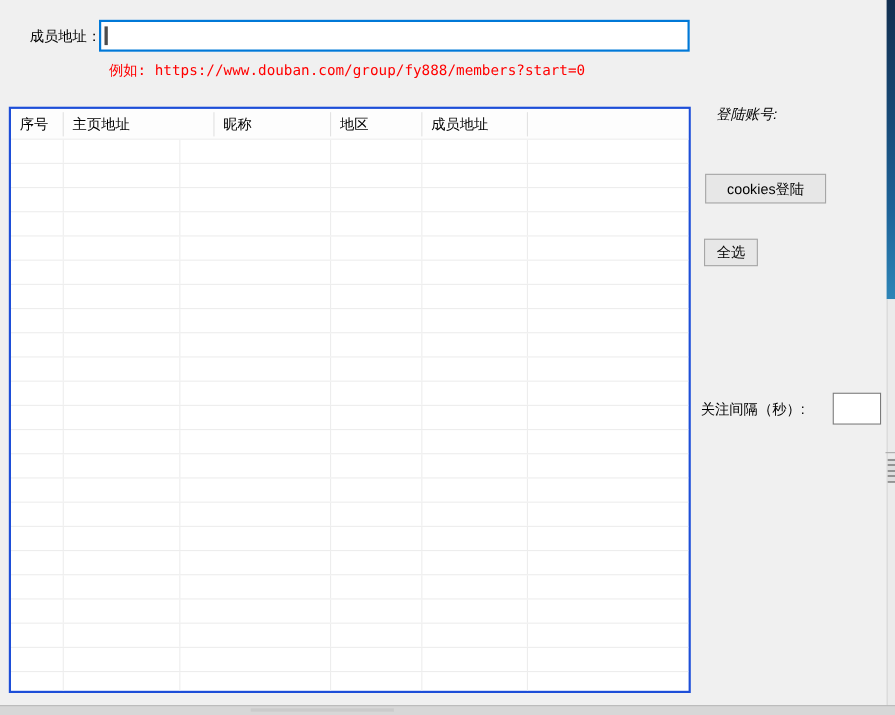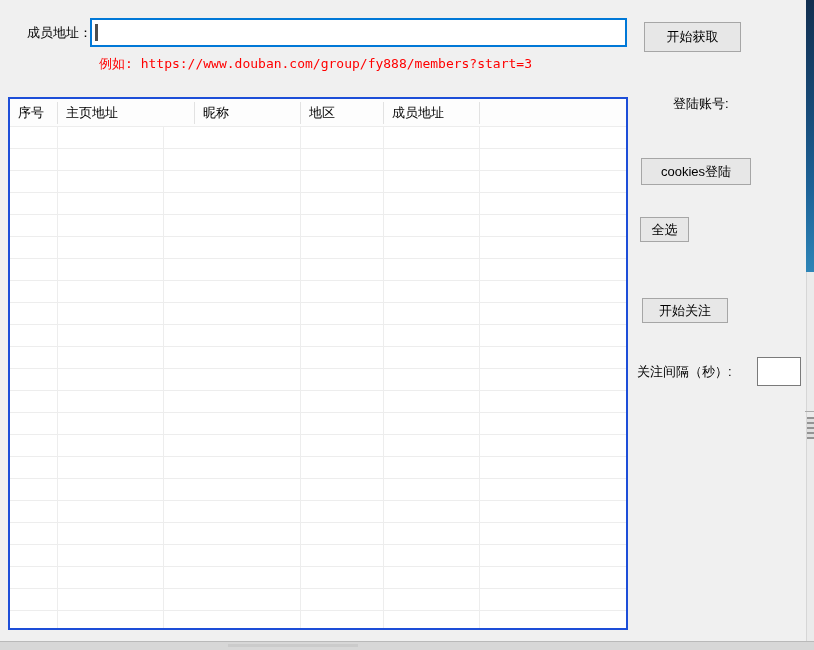--- a/index.html
+++ b/index.html
@@ -49,21 +49,21 @@
   .btn {
     position:absolute; background:#e7e7e7; border:1px solid #a6a6a6;
     display:flex; align-items:center; justify-content:center;
     font-size:13px; color:#000; cursor:default;
   }
   #fetch-btn        { left:644px; top:22px;  width:97px;  height:30px; }
   #cookies-btn      { left:641px; top:158px; width:110px; height:27px; }
   #select-all-btn   { left:640px; top:217px; width:49px;  height:25px; }
   #start-follow-btn { left:642px; top:298px; width:86px;  height:25px; }
 
-  #login-account-label   { left:673px; top:95px; }
+  #login-account-label   { left:651px; top:95px;font-style:italic; }
   #follow-interval-label { left:637px; top:363px; }
   #follow-interval-input {
     position:absolute; left:757px; top:357px; width:44px; height:29px;
     background:#fff; border:1px solid #7a7a7a;
   }
 
   
   #member-table {
     position:absolute; left:8px; top:97px; width:620px; height:533px;
     background:#fff; border:2px solid #1d4ed8; overflow:hidden;
@@ -91,23 +91,22 @@
 <div id="stage">
 
   <div class="app-window">
 
     <span class="lbl" id="member-url-label">成员地址：</span>
 
     <div id="member-url-input">
       <span class="caret"></span>
     </div>
 
-    <span id="example-text">例如: https://www.douban.com/group/fy888/members?start=3</span>
-
-    <div class="btn" id="fetch-btn">开始获取</div>
+    <span id="example-text">例如: https://www.douban.com/group/fy888/members?start=0</span>
+
 
     <div id="member-table">
       <div class="thead">
           <div class="th col0">序号</div>
           <div class="th col2">主页地址</div>
           <div class="th col1">昵称</div>
           <div class="th col3">地区</div>
           <div class="th col4">成员地址</div>
           <div class="th col5"></div>
         </div>
@@ -298,21 +297,20 @@
           </div>
         </div>
     </div>
 
     <span class="lbl" id="login-account-label">登陆账号:</span>
 
     <div class="btn" id="cookies-btn">cookies登陆</div>
 
     <div class="btn" id="select-all-btn">全选</div>
 
-    <div class="btn" id="start-follow-btn">开始关注</div>
 
     <span class="lbl" id="follow-interval-label">关注间隔（秒）:</span>
 
     <div id="follow-interval-input"></div>
 
   </div>
 
   <div class="desktop-strip-top"></div>
   <div class="desktop-strip-bottom"></div>
   <div class="artifact-line"></div>

